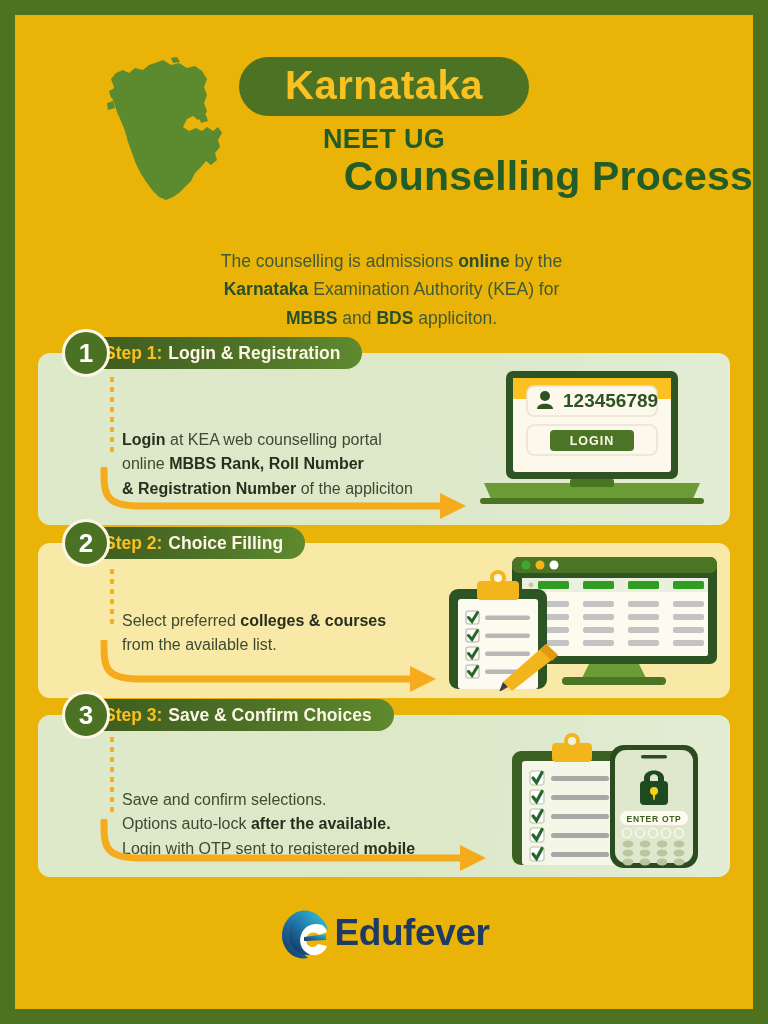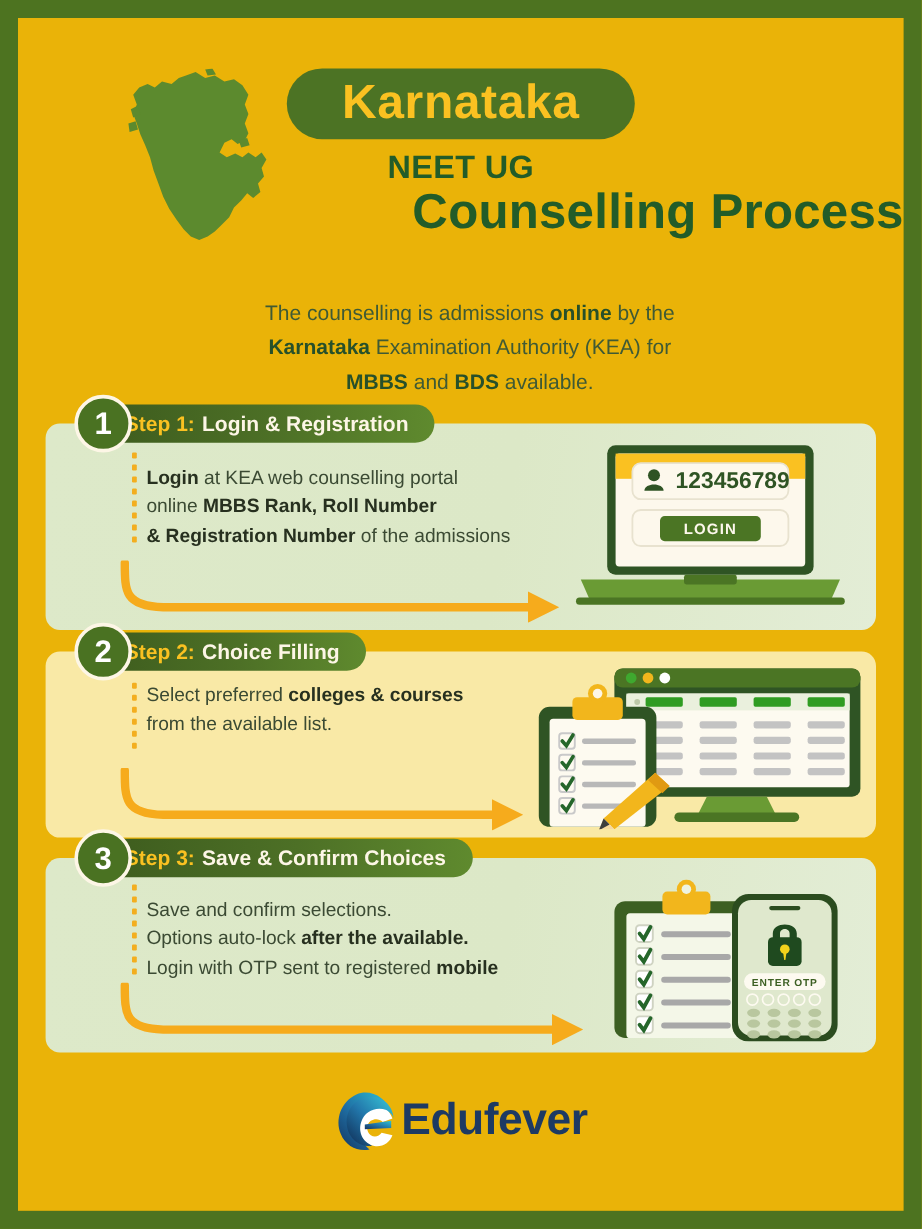--- a/index.html
+++ b/index.html
@@ -100,20 +100,21 @@
     font-size:26px; font-weight:bold;
     z-index:3;
   }
 
   .body-text {
     position:absolute;
     left:84px;
     color:#3b4a33;
     font-size:16px;
     line-height:1.52;
+    margin-top:41px;
   }
   .body-text b { color:#27301f; font-weight:bold; }
   #card1 .body-text { top:34px; }
   #card2 .body-text { top:25px; }
   #card3 .body-text { top:32px; }
 
   .dots {
     position:absolute;
     left:72px;
     width:4px;
@@ -171,40 +172,40 @@
 
   <div class="title-block">
     <div class="karn-pill">Karnataka</div>
     <div class="h-line1">NEET UG</div>
     <div class="h-line2">Counselling Process</div>
   </div>
 
   <div class="subtitle">
     <span>The counselling is admissions </span><b>online</b><span> by the</span><br>
     <b>Karnataka</b><span> Examination Authority (KEA) for</span><br>
-    <b>MBBS</b><span> and </span><b>BDS</b><span> available.</span>
+    <b>MBBS</b><span> and </span><b>BDS</b><span> appliciton.</span>
   </div>
 
   <div class="card green" id="card1">
     <div class="num-badge">1</div>
     <div class="step-head">
       <span class="lbl">Step 1:</span>
       <span>Login &amp; Registration</span>
     </div>
     <div class="dots">
       <i></i>
           <i></i>
           <i></i>
           <i></i>
           <i></i>
           <i></i>
           <i></i>
           <i></i>
     </div>
-    <div class="body-text"><b>Login</b><span> at KEA web counselling portal</span><br><span>online </span><b>MBBS Rank, Roll Number</b><br><b>&amp; Registration Number</b><span> of the admissions</span></div>
+    <div class="body-text"><b>Login</b><span> at KEA web counselling portal</span><br><span>online </span><b>MBBS Rank, Roll Number</b><br><b>&amp; Registration Number</b><span> of the appliciton</span></div>
     <div class="arrow">
       <svg width="380" height="52" viewBox="0 0 380 52" xmlns="http://www.w3.org/2000/svg">
         <path d="M8 2 C8 26 8 38 40 39 L348 39" fill="none" stroke="#f6ab1c" stroke-width="7" stroke-linecap="round"></path>
         <path d="M344 26 L370 39 L344 52 Z" fill="#f6ab1c"></path>
       </svg>
     </div>
 
     <div class="ill1">
       <svg viewBox="0 0 228 140" xmlns="http://www.w3.org/2000/svg">
 

